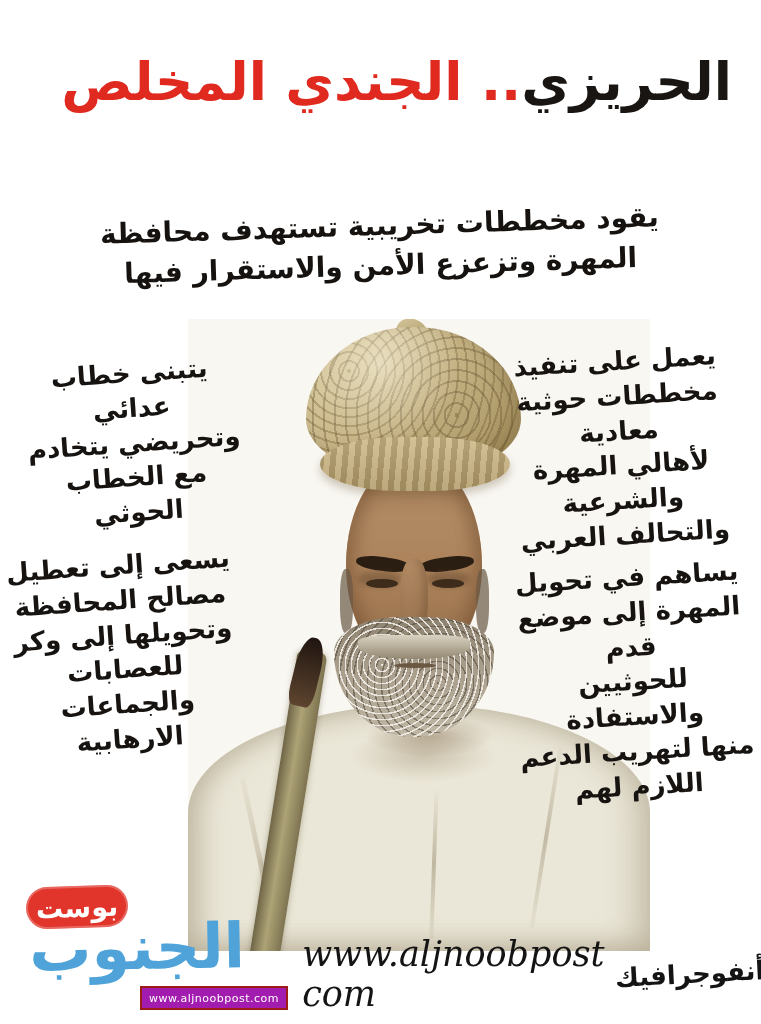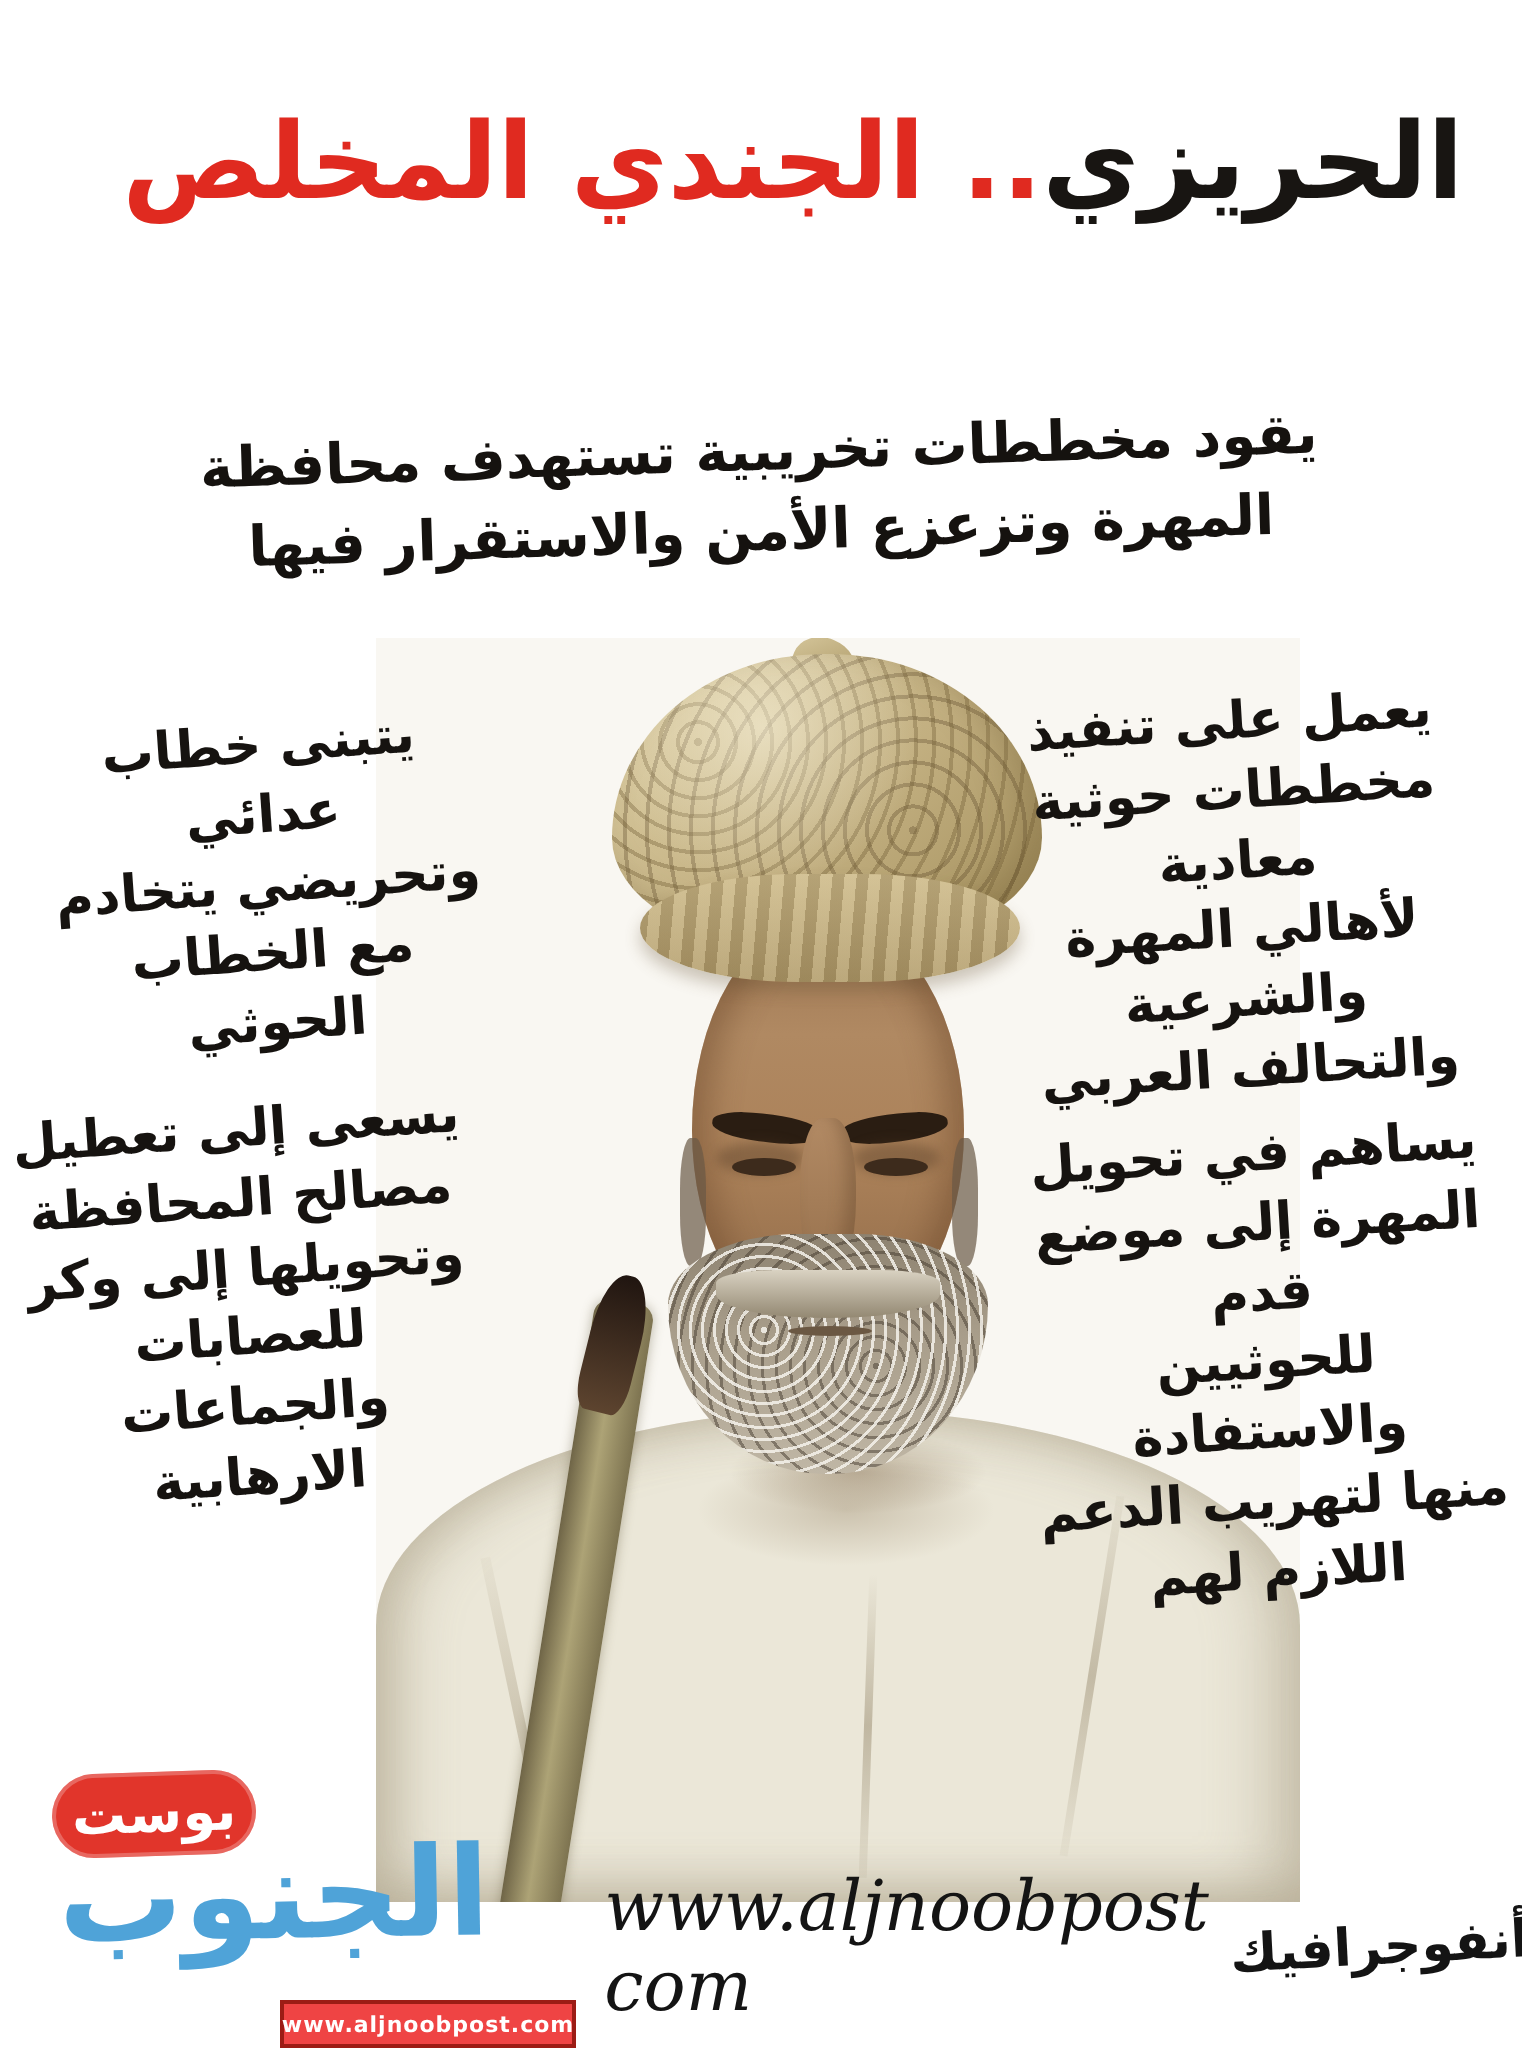--- a/index.html
+++ b/index.html
@@ -89,22 +89,22 @@
   .p-lb{left:4px;top:548px;width:240px;transform:rotate(-4deg);}
   .p-rb{left:508px;top:560px;width:250px;transform:rotate(-3.5deg);}
   
   .logo-badge{position:absolute;left:26px;top:886px;width:102px;height:42px;
         background:#e1352b;border-radius:21px;color:#ffffff;font-size:27px;font-weight:bold;
         display:flex;align-items:center;justify-content:center;transform:rotate(-2deg);
         box-shadow:inset 0 0 0 2px rgba(255,255,255,.25);}
   .logo-name{position:absolute;left:6px;top:912px;width:262px;text-align:center;
         font-size:62px;line-height:1.15;font-weight:bold;color:#4fa3d8;transform:rotate(-1deg);}
   .logo-strip{position:absolute;left:140px;top:986px;width:144px;height:20px;
-        background:#ef4444;border:2px solid #9c1c15;color:#ffffff;font-size:11px;font-weight:bold;
-        display:flex;align-items:center;justify-content:center;letter-spacing:.5px;margin-top:14px;}
+        background:#a21caf;border:2px solid #9c1c15;color:#ffffff;font-size:11px;font-weight:normal;
+        display:flex;align-items:center;justify-content:center;letter-spacing:.5px;}
   
   .footer{position:absolute;left:290px;top:946px;width:465px;height:56px;
         display:flex;align-items:center;justify-content:center;gap:10px;}
   .footer-url{font-family:"DejaVu Serif",serif;font-style:italic;font-size:35px;color:#141414;direction:ltr;margin-left:21px;}
   .footer-sig{font-size:26px;font-weight:bold;color:#141414;transform:rotate(-3deg);direction:rtl;}
 </style>
 </head>
 <body>
 
 <div class="poster">

